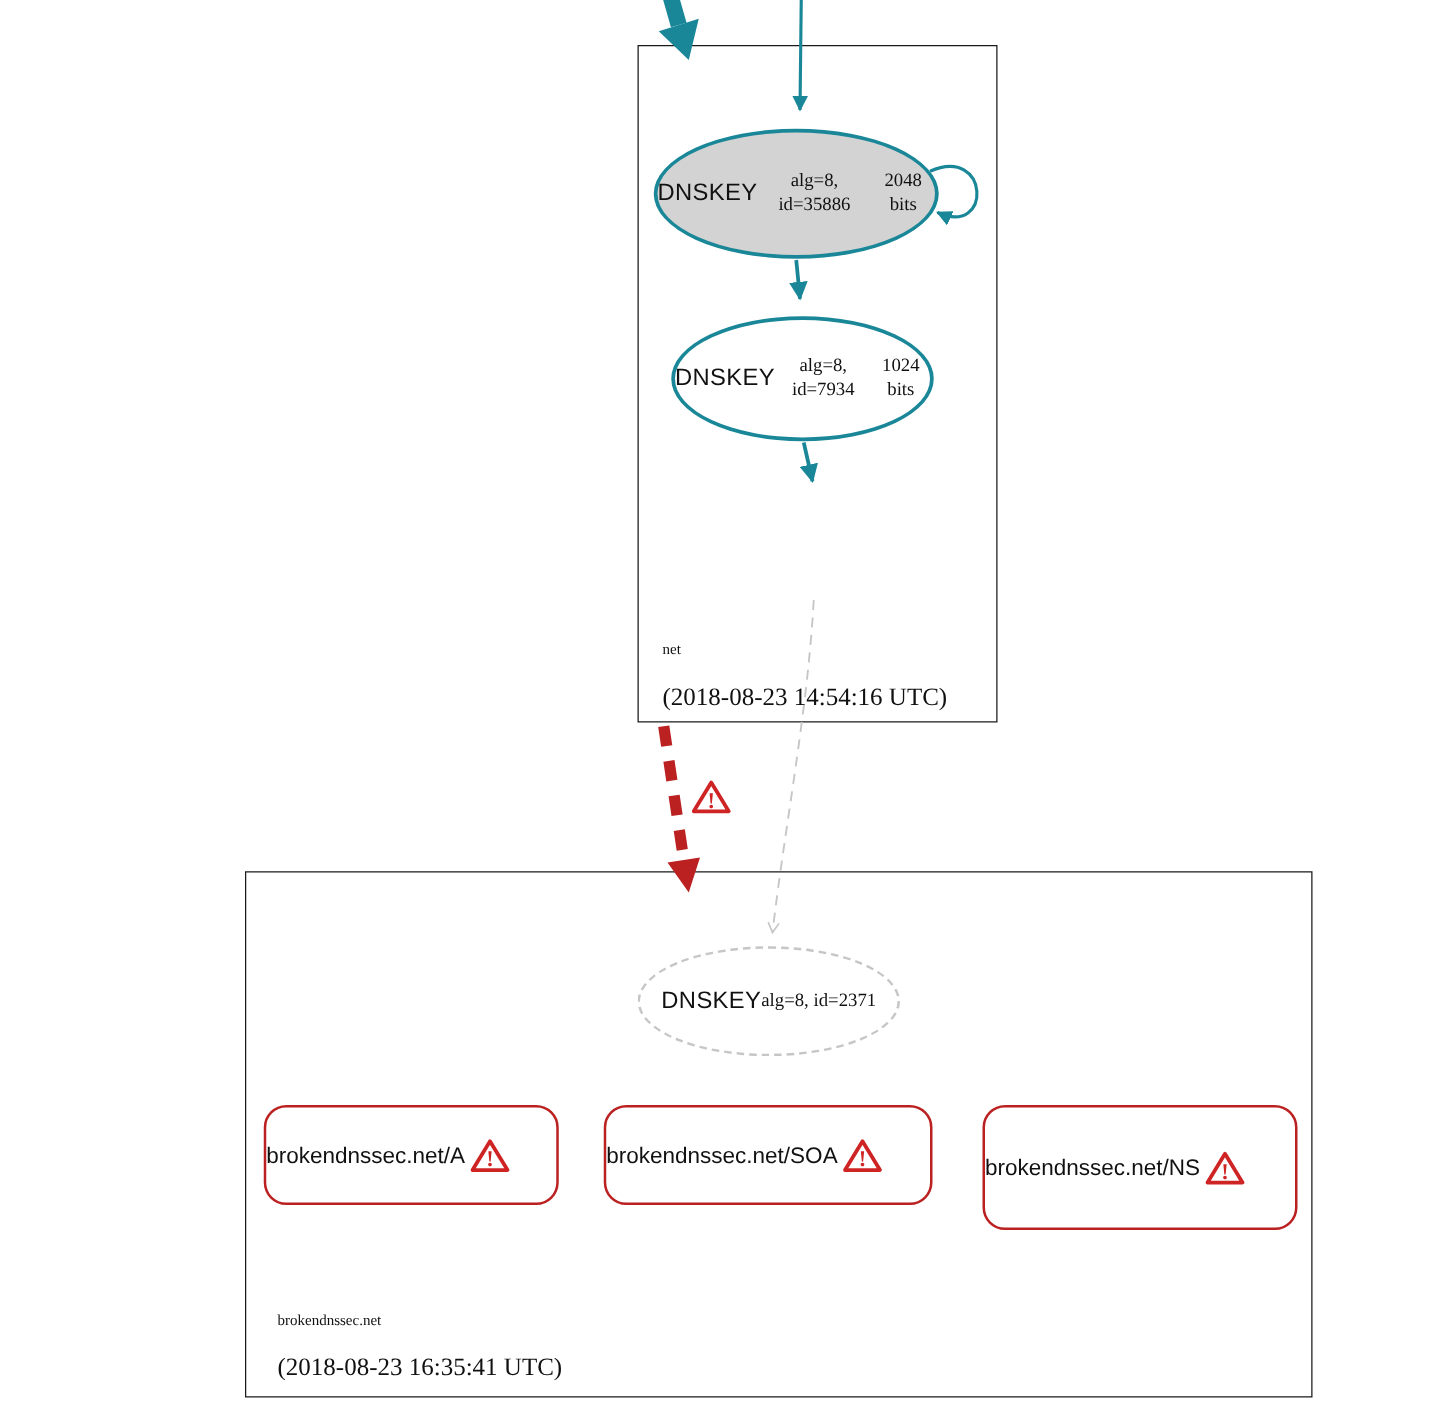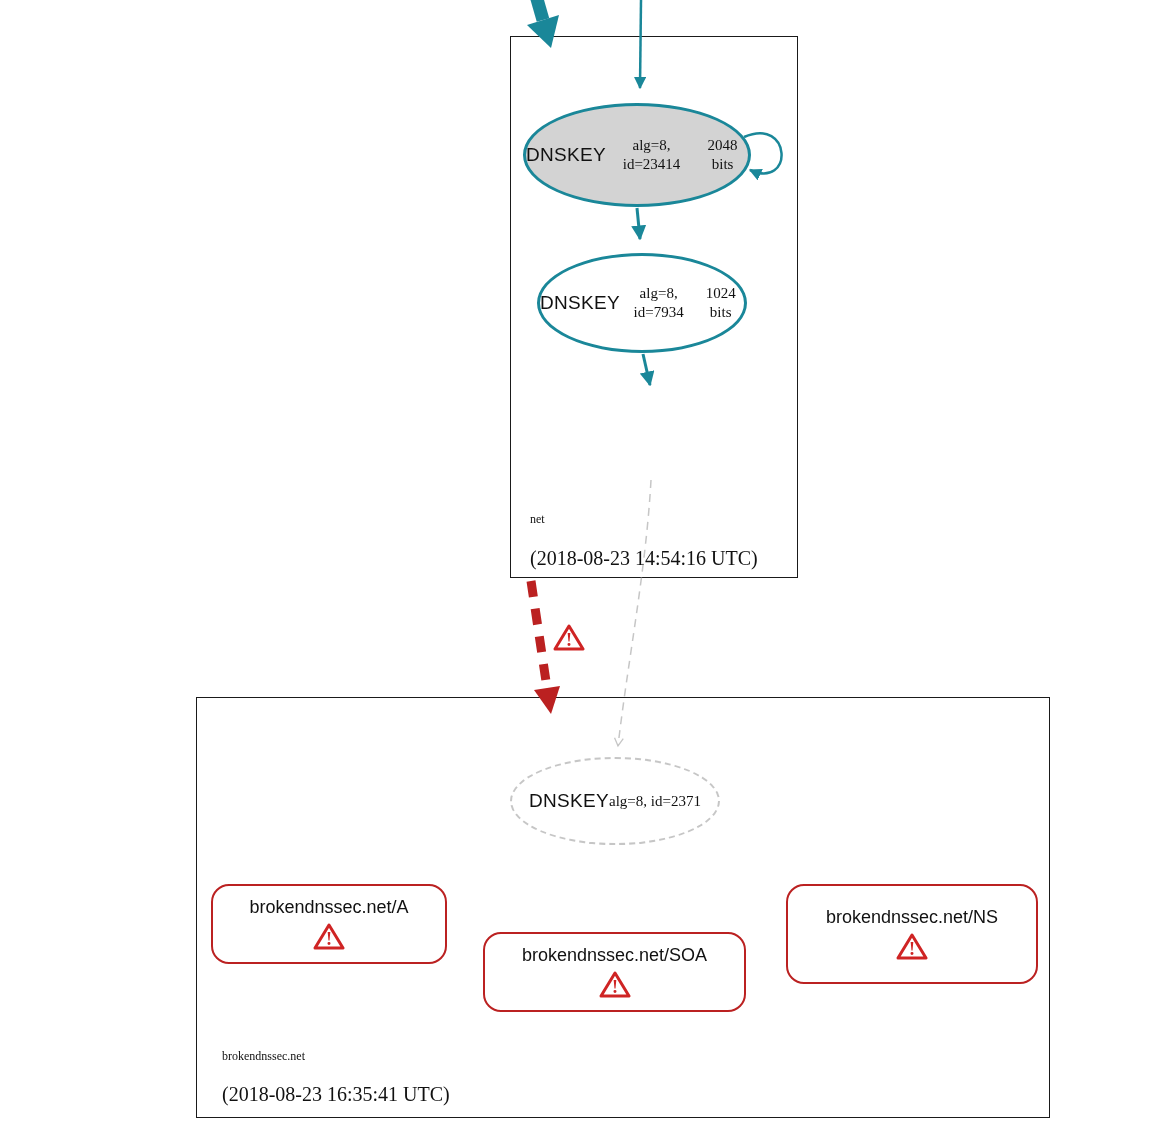--- a/index.html
+++ b/index.html
@@ -55,28 +55,27 @@
     font-family: "Liberation Serif", serif;
     font-size: 15px; color: #111111; line-height: 1.25;
   }
 
   .rrset {
     position: absolute;
     border: 2.5px solid var(--red);
     border-radius: 18px;
     background: #ffffff;
     display: flex;
-    flex-direction: column;
     align-items: center;
-    justify-content: center;
+    justify-content: flex-start;
     gap: 4px;
     z-index: 3;
   }
   .rrset-a   { left: 211px; top: 884px; width: 236px; height: 80px; }
-  .rrset-soa { left: 483px; top: 884px; width: 263px; height: 80px; margin-top: 48px; }
+  .rrset-soa { left: 483px; top: 884px; width: 263px; height: 80px; }
   .rrset-ns  { left: 786px; top: 884px; width: 252px; height: 100px; }
   .rrset-label { font-size: 18px; color: #111111; }
 
   .zone-name {
     position: absolute;
     font-family: "Liberation Serif", serif;
     font-size: 12px; color: #111111;
     z-index: 3;
   }
   .zone-time {
@@ -147,21 +146,21 @@
 
   <div class="warn-float">
     <svg class="warn-icon" width="32" height="29" viewBox="0 0 32 29">
       <path class="warn-tri" d="M16,3 L30,26 L2,26 Z"></path>
       <text class="warn-bang" x="16" y="23">!</text>
     </svg>
   </div>
 
   <div class="node ellipse node-ksk">
     <div class="node-title">DNSKEY</div>
-    <div class="node-detail">alg=8, id=23414</div>
+    <div class="node-detail">alg=8, id=35886</div>
     <div class="node-detail">2048 bits</div>
   </div>
 
   <div class="node ellipse node-zsk">
     <div class="node-title">DNSKEY</div>
     <div class="node-detail">alg=8, id=7934</div>
     <div class="node-detail">1024 bits</div>
   </div>
 
 

